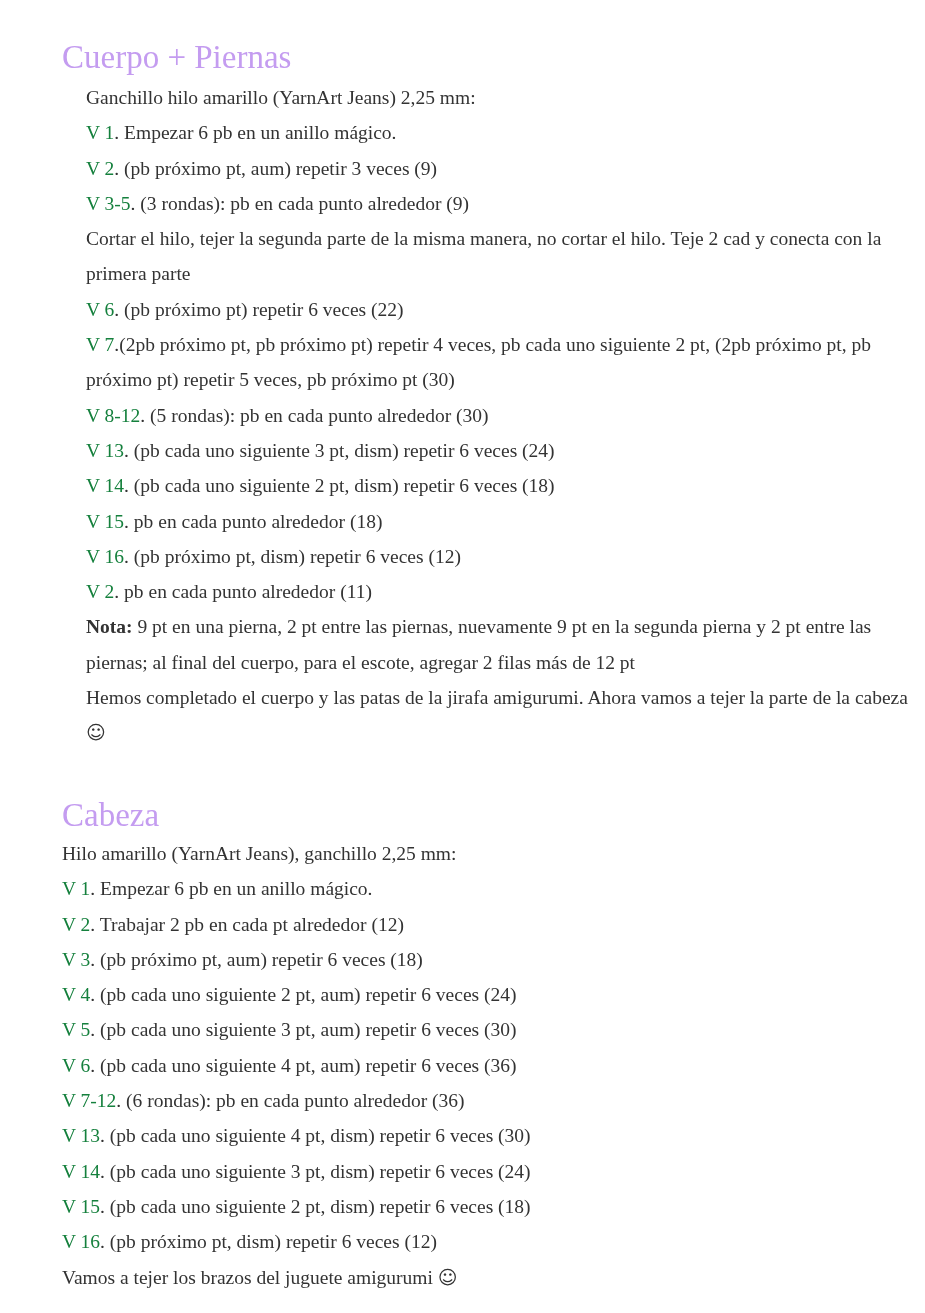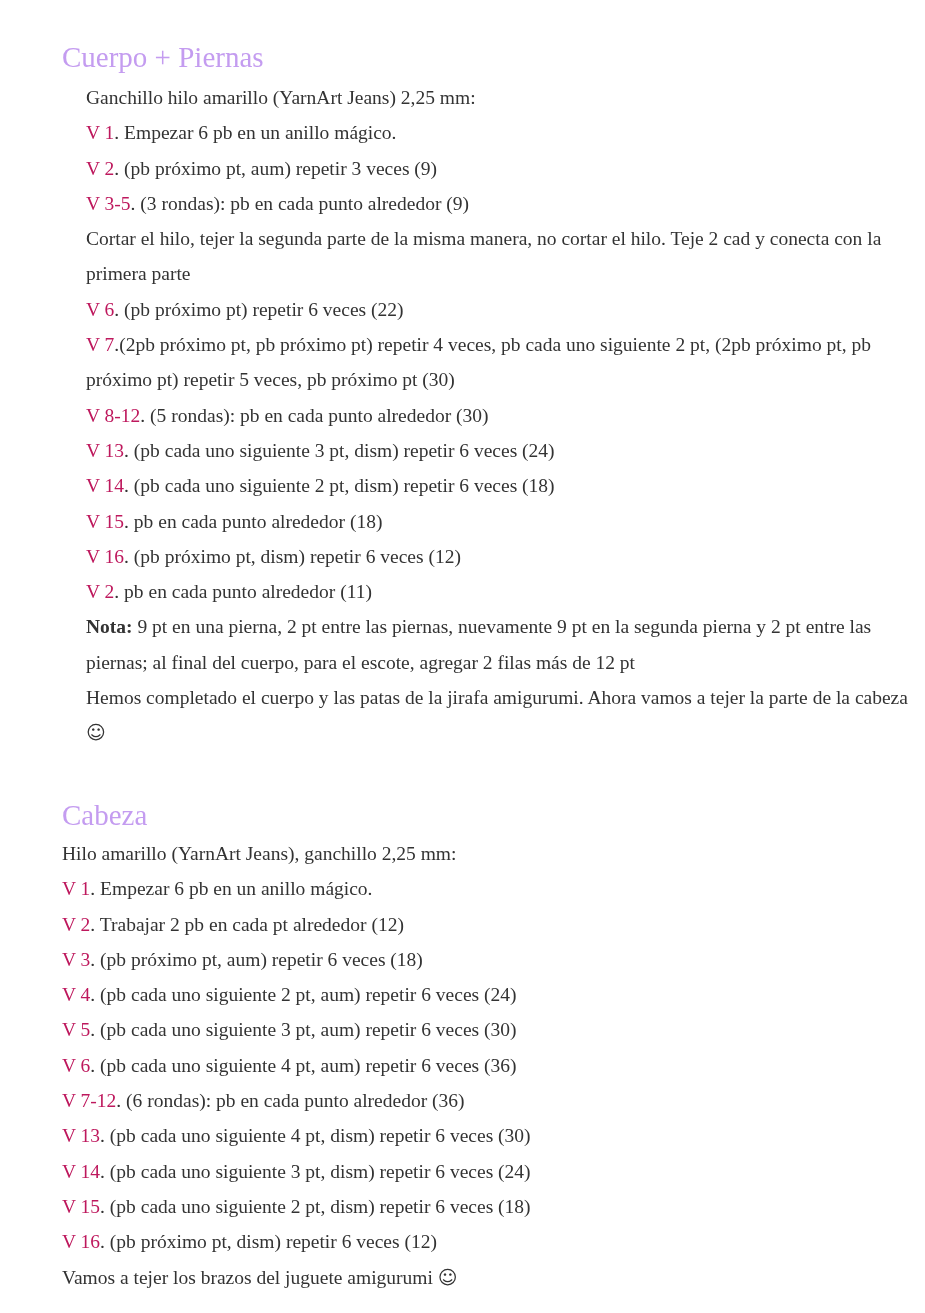--- a/index.html
+++ b/index.html
@@ -18,32 +18,32 @@
     .page {
       position: absolute;
       left: 62px;
       top: 0;
       width: 830px;
     }
     h2.section-title {
       font-family: "Liberation Serif", "DejaVu Serif", serif;
       font-weight: normal;
       color: #c49cf0;
-      font-size: 29px;
+      font-size: 33px;
       line-height: 38px;
       margin: 0;
     }
     .line {
       font-size: 19.5px;
       line-height: 35.3px;
       margin: 0;
       white-space: normal;
     }
     .round-label {
-      color: #be185d;
+      color: #15803d;
       font-family: Liberation Serif, serif;
     }
     .note-label {
       font-weight: bold;
     }
     .smile {
       font-family: "DejaVu Sans", sans-serif;
       font-size: 19px;
     }
     #sec1-title { position: absolute; top: 38px; left: 0; }

